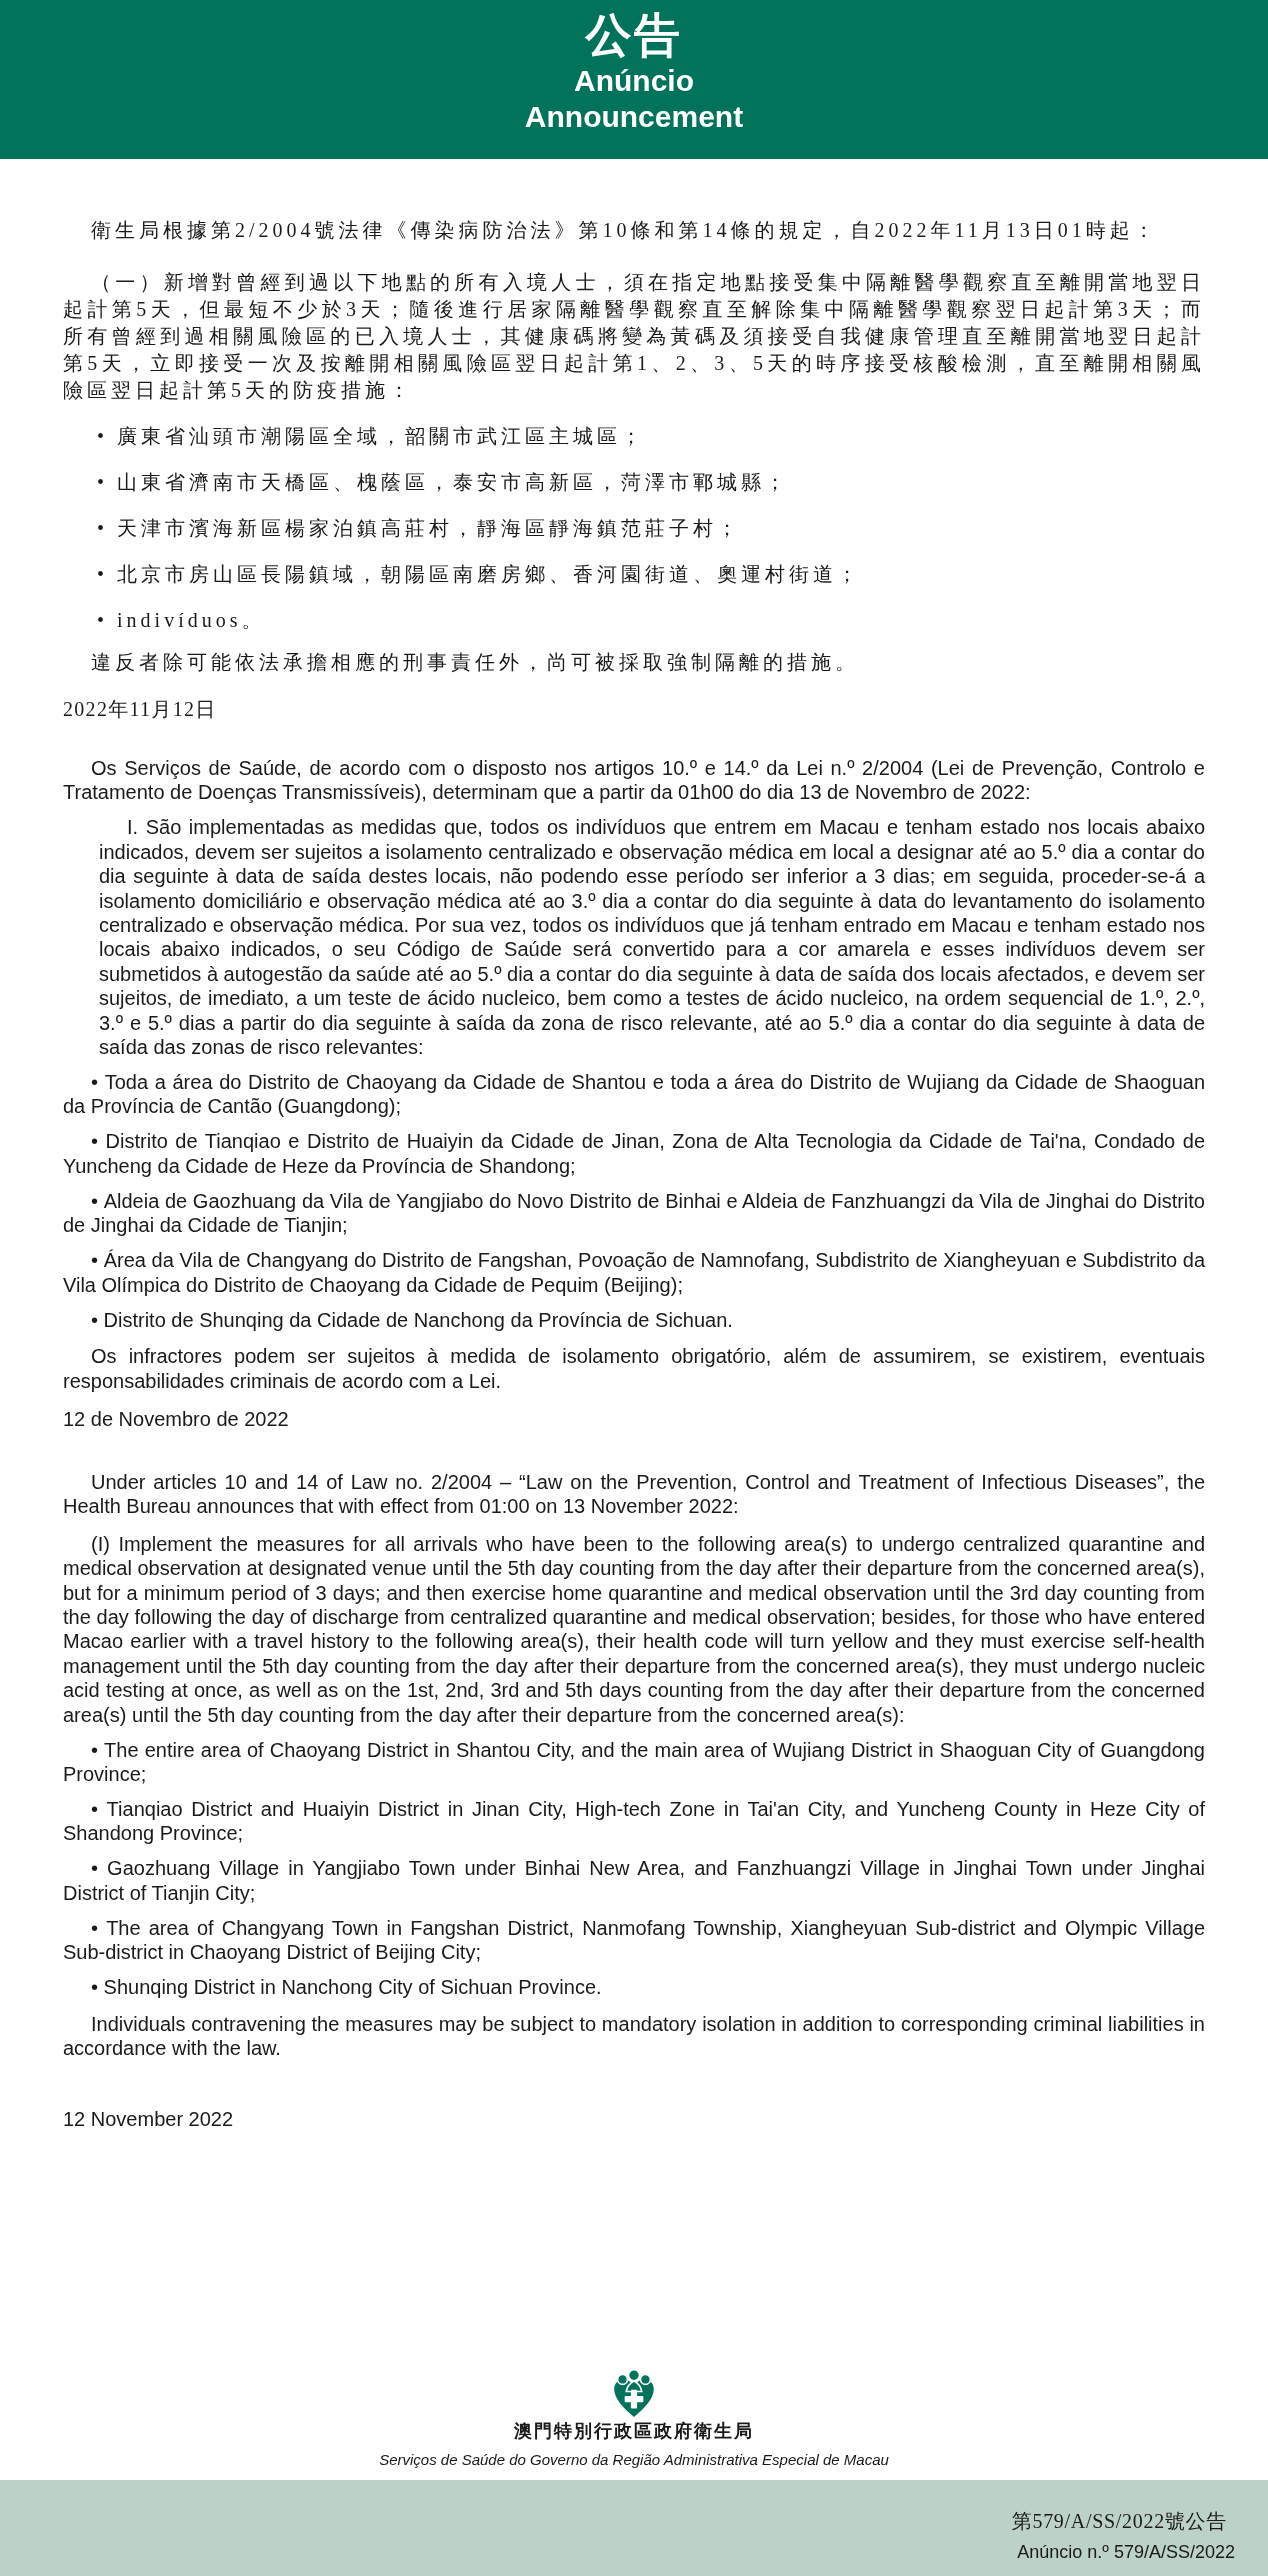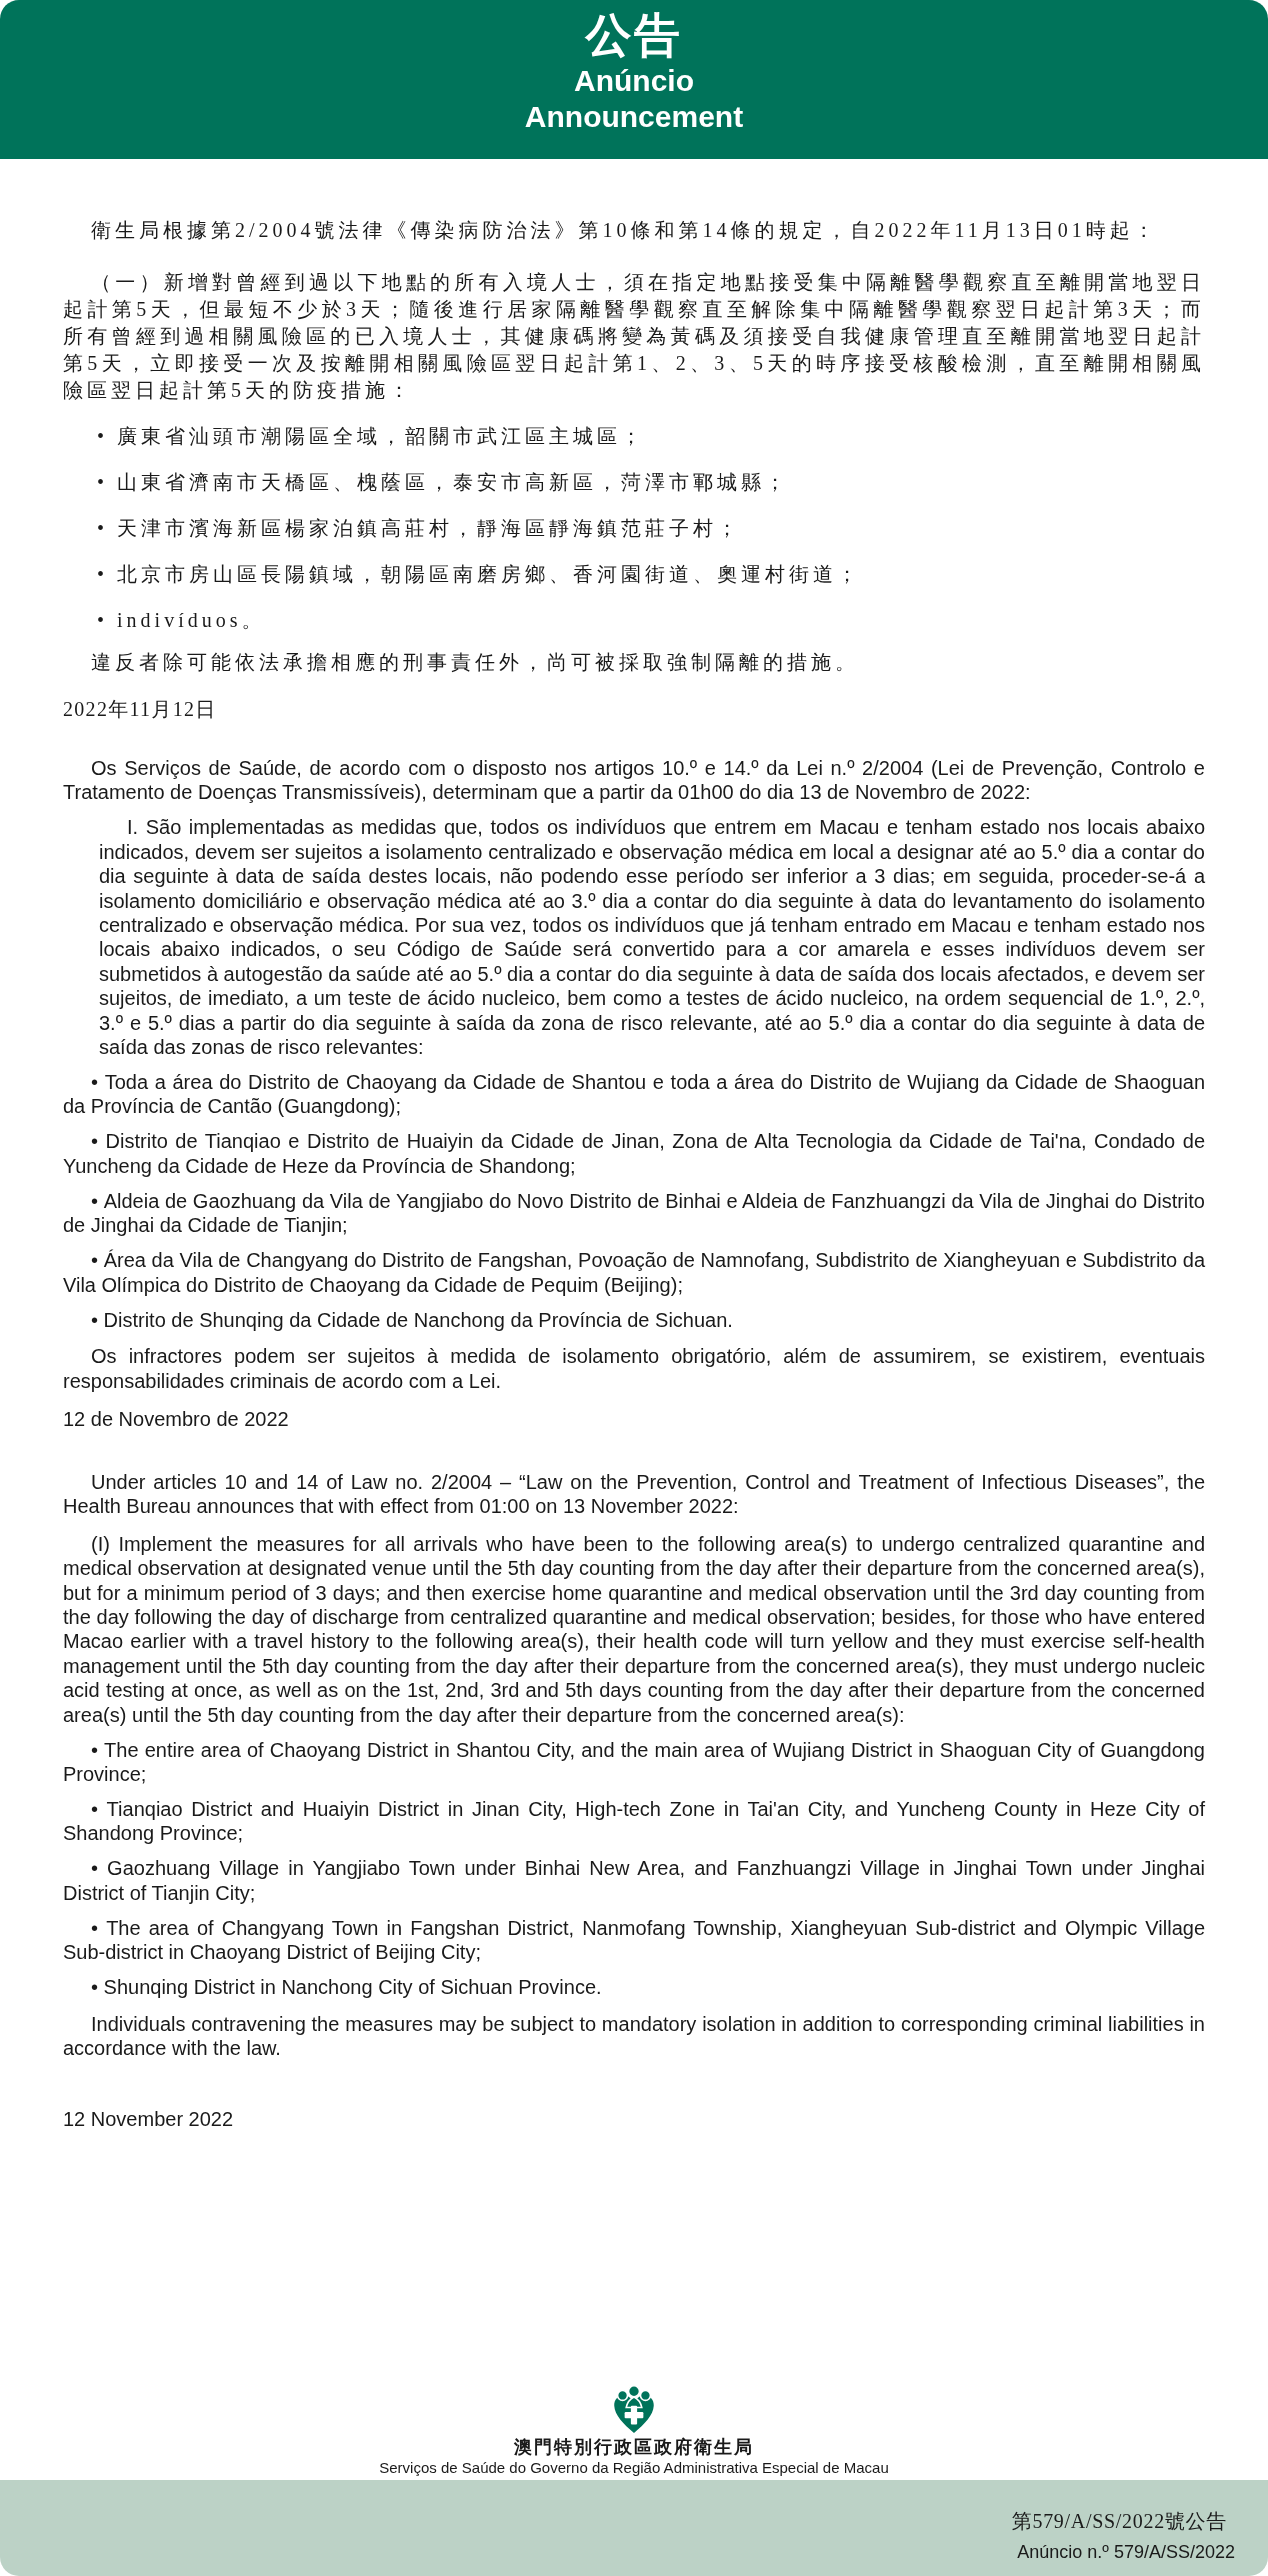--- a/index.html
+++ b/index.html
@@ -4,21 +4,20 @@
 <style>
   html,body{margin:0;padding:0;background:#ffffff;}
   .page{
     position:relative;
     width:1268px;
     height:2576px;
     background:#ffffff;
     color:#1a1a1a;
     font-family:"Liberation Sans","DejaVu Sans",sans-serif;
     overflow:hidden;
-    border-radius:19px;
   }
   
   .header-band{
     height:159px;
     background:#00735A;
     color:#ffffff;
     text-align:center;
     box-sizing:border-box;
     padding-top:8px;
   }
@@ -79,21 +78,22 @@
     font-family:"Liberation Serif","DejaVu Serif",serif;
     font-size:18px;
     font-weight:bold;
     letter-spacing:2px;
     line-height:1.25;
     margin:0;
   }
   .org-pt{
     font-size:15px;
     line-height:1.25;
-    margin:0;
+    margin:8px;
+    font-style:italic;
   }
   
   .band{
     position:absolute;
     left:0;
     bottom:0;
     width:100%;
     height:96px;
     background:#BCD2C6;
     box-sizing:border-box;

